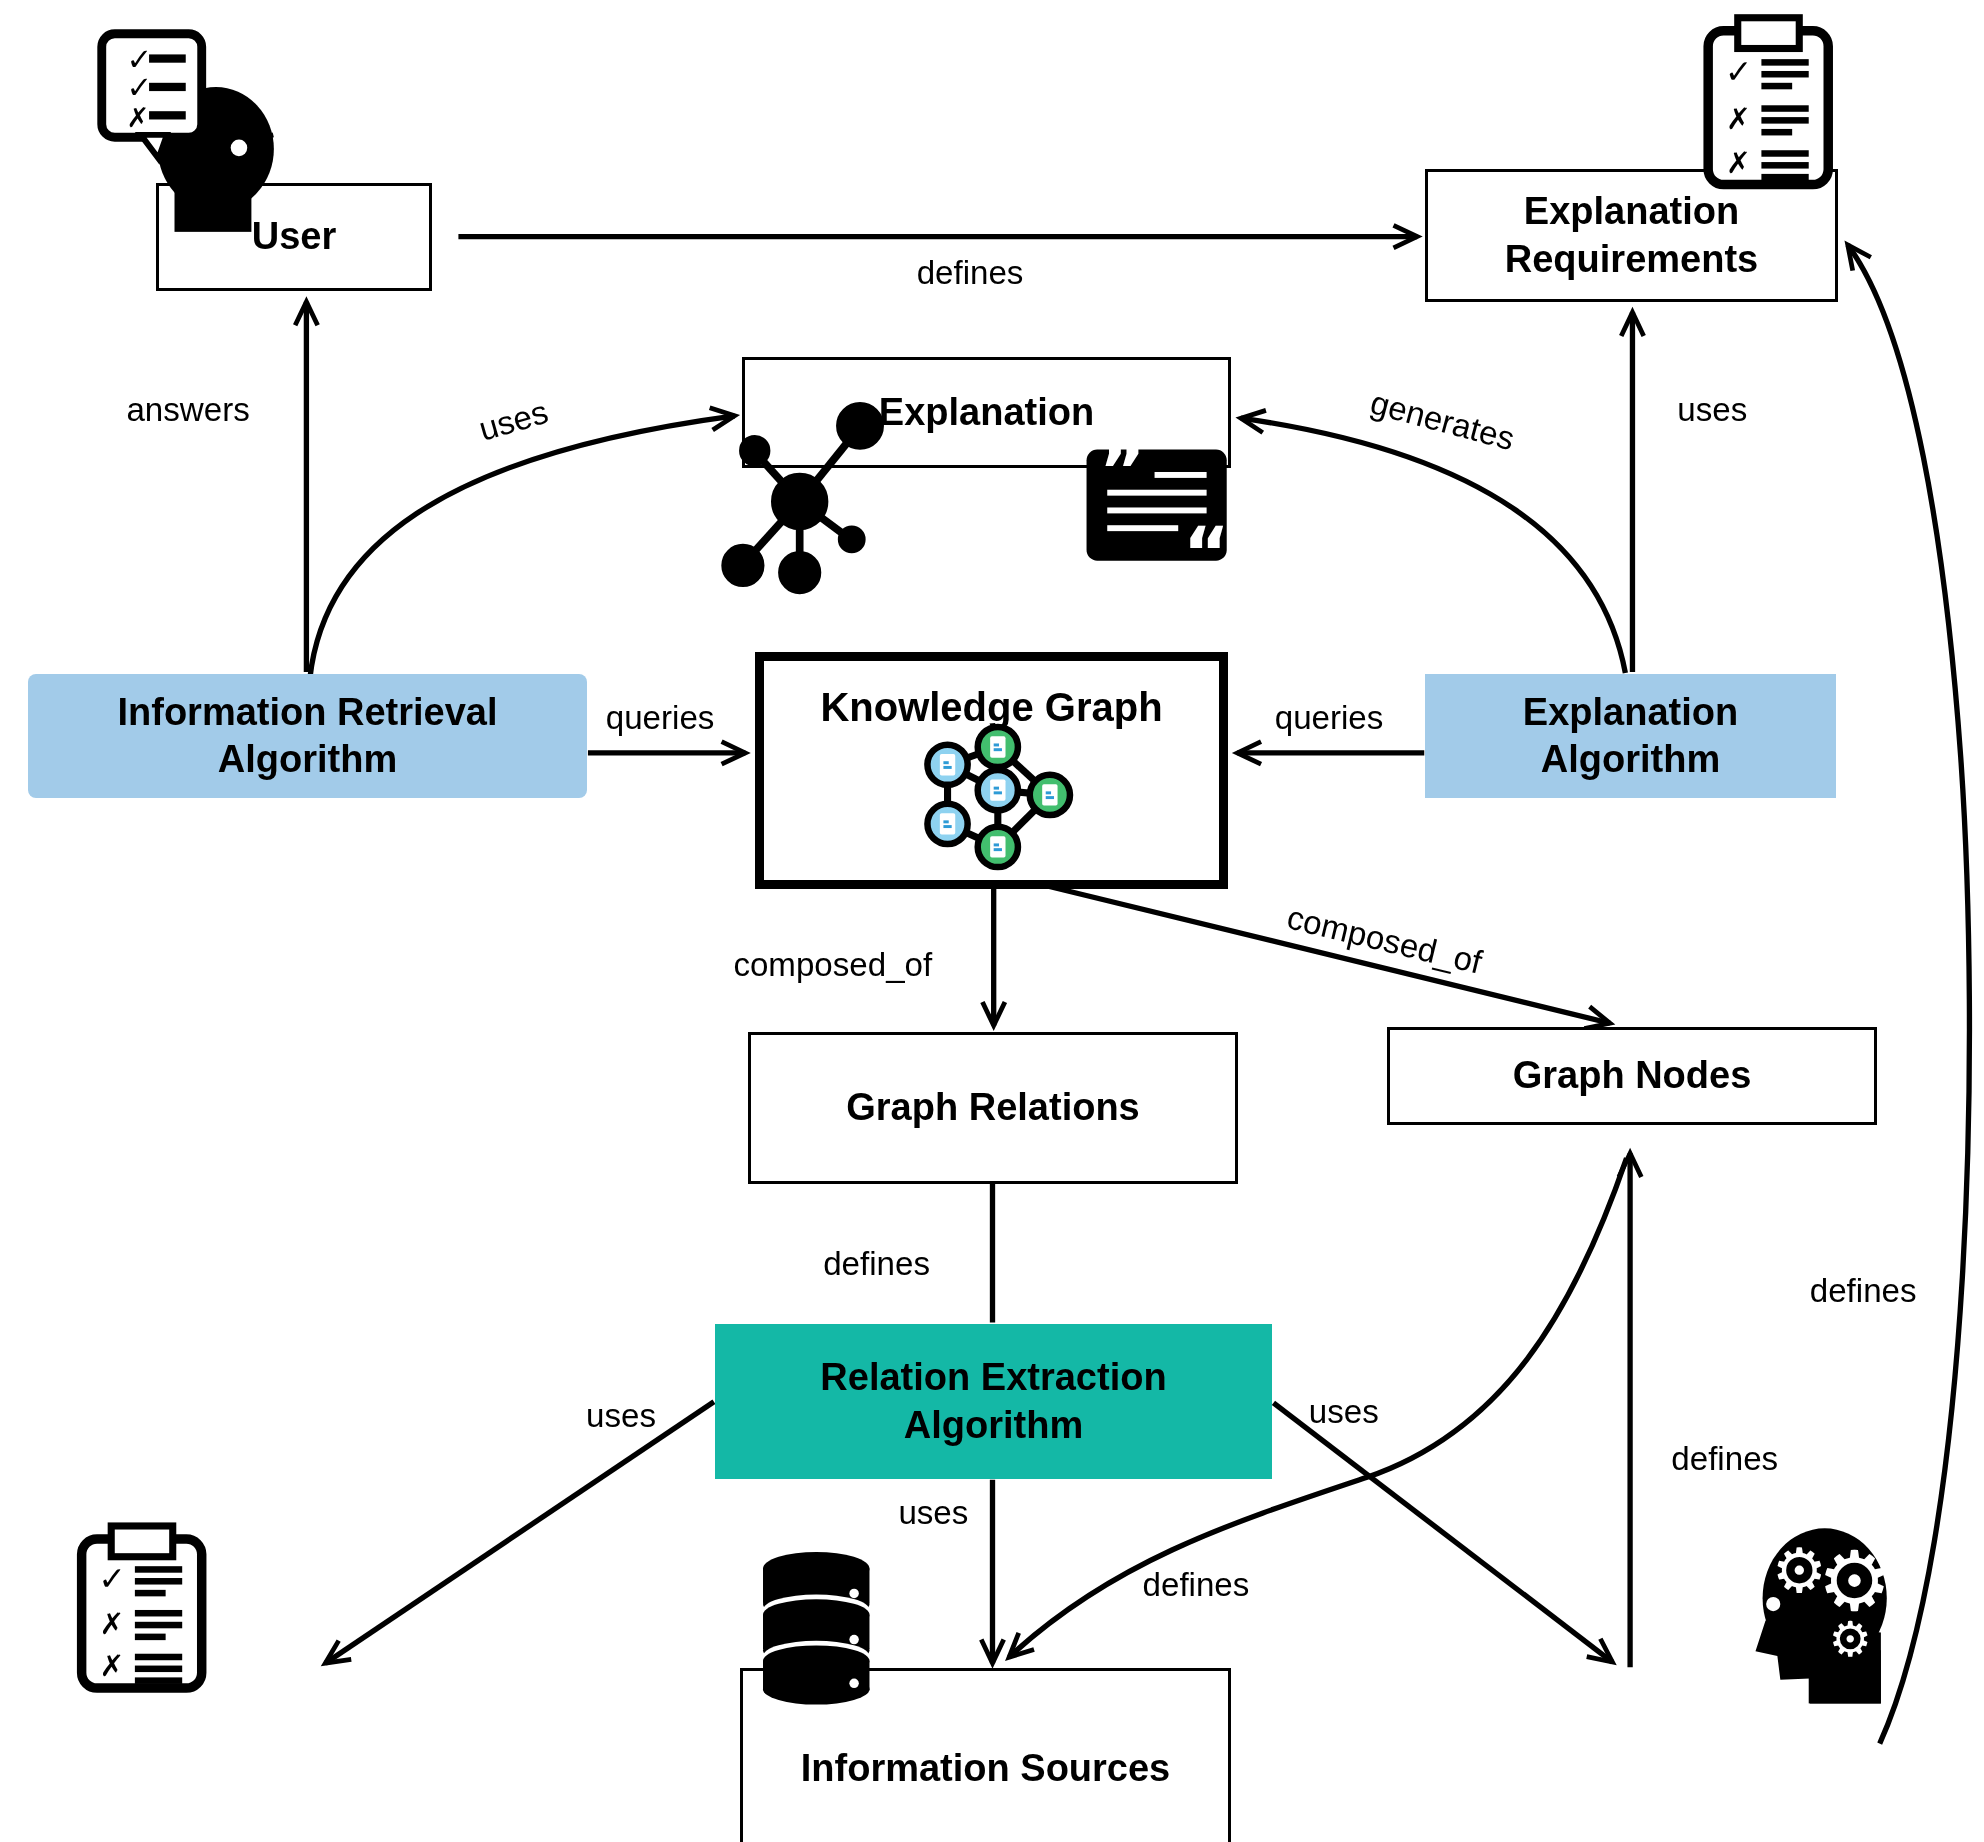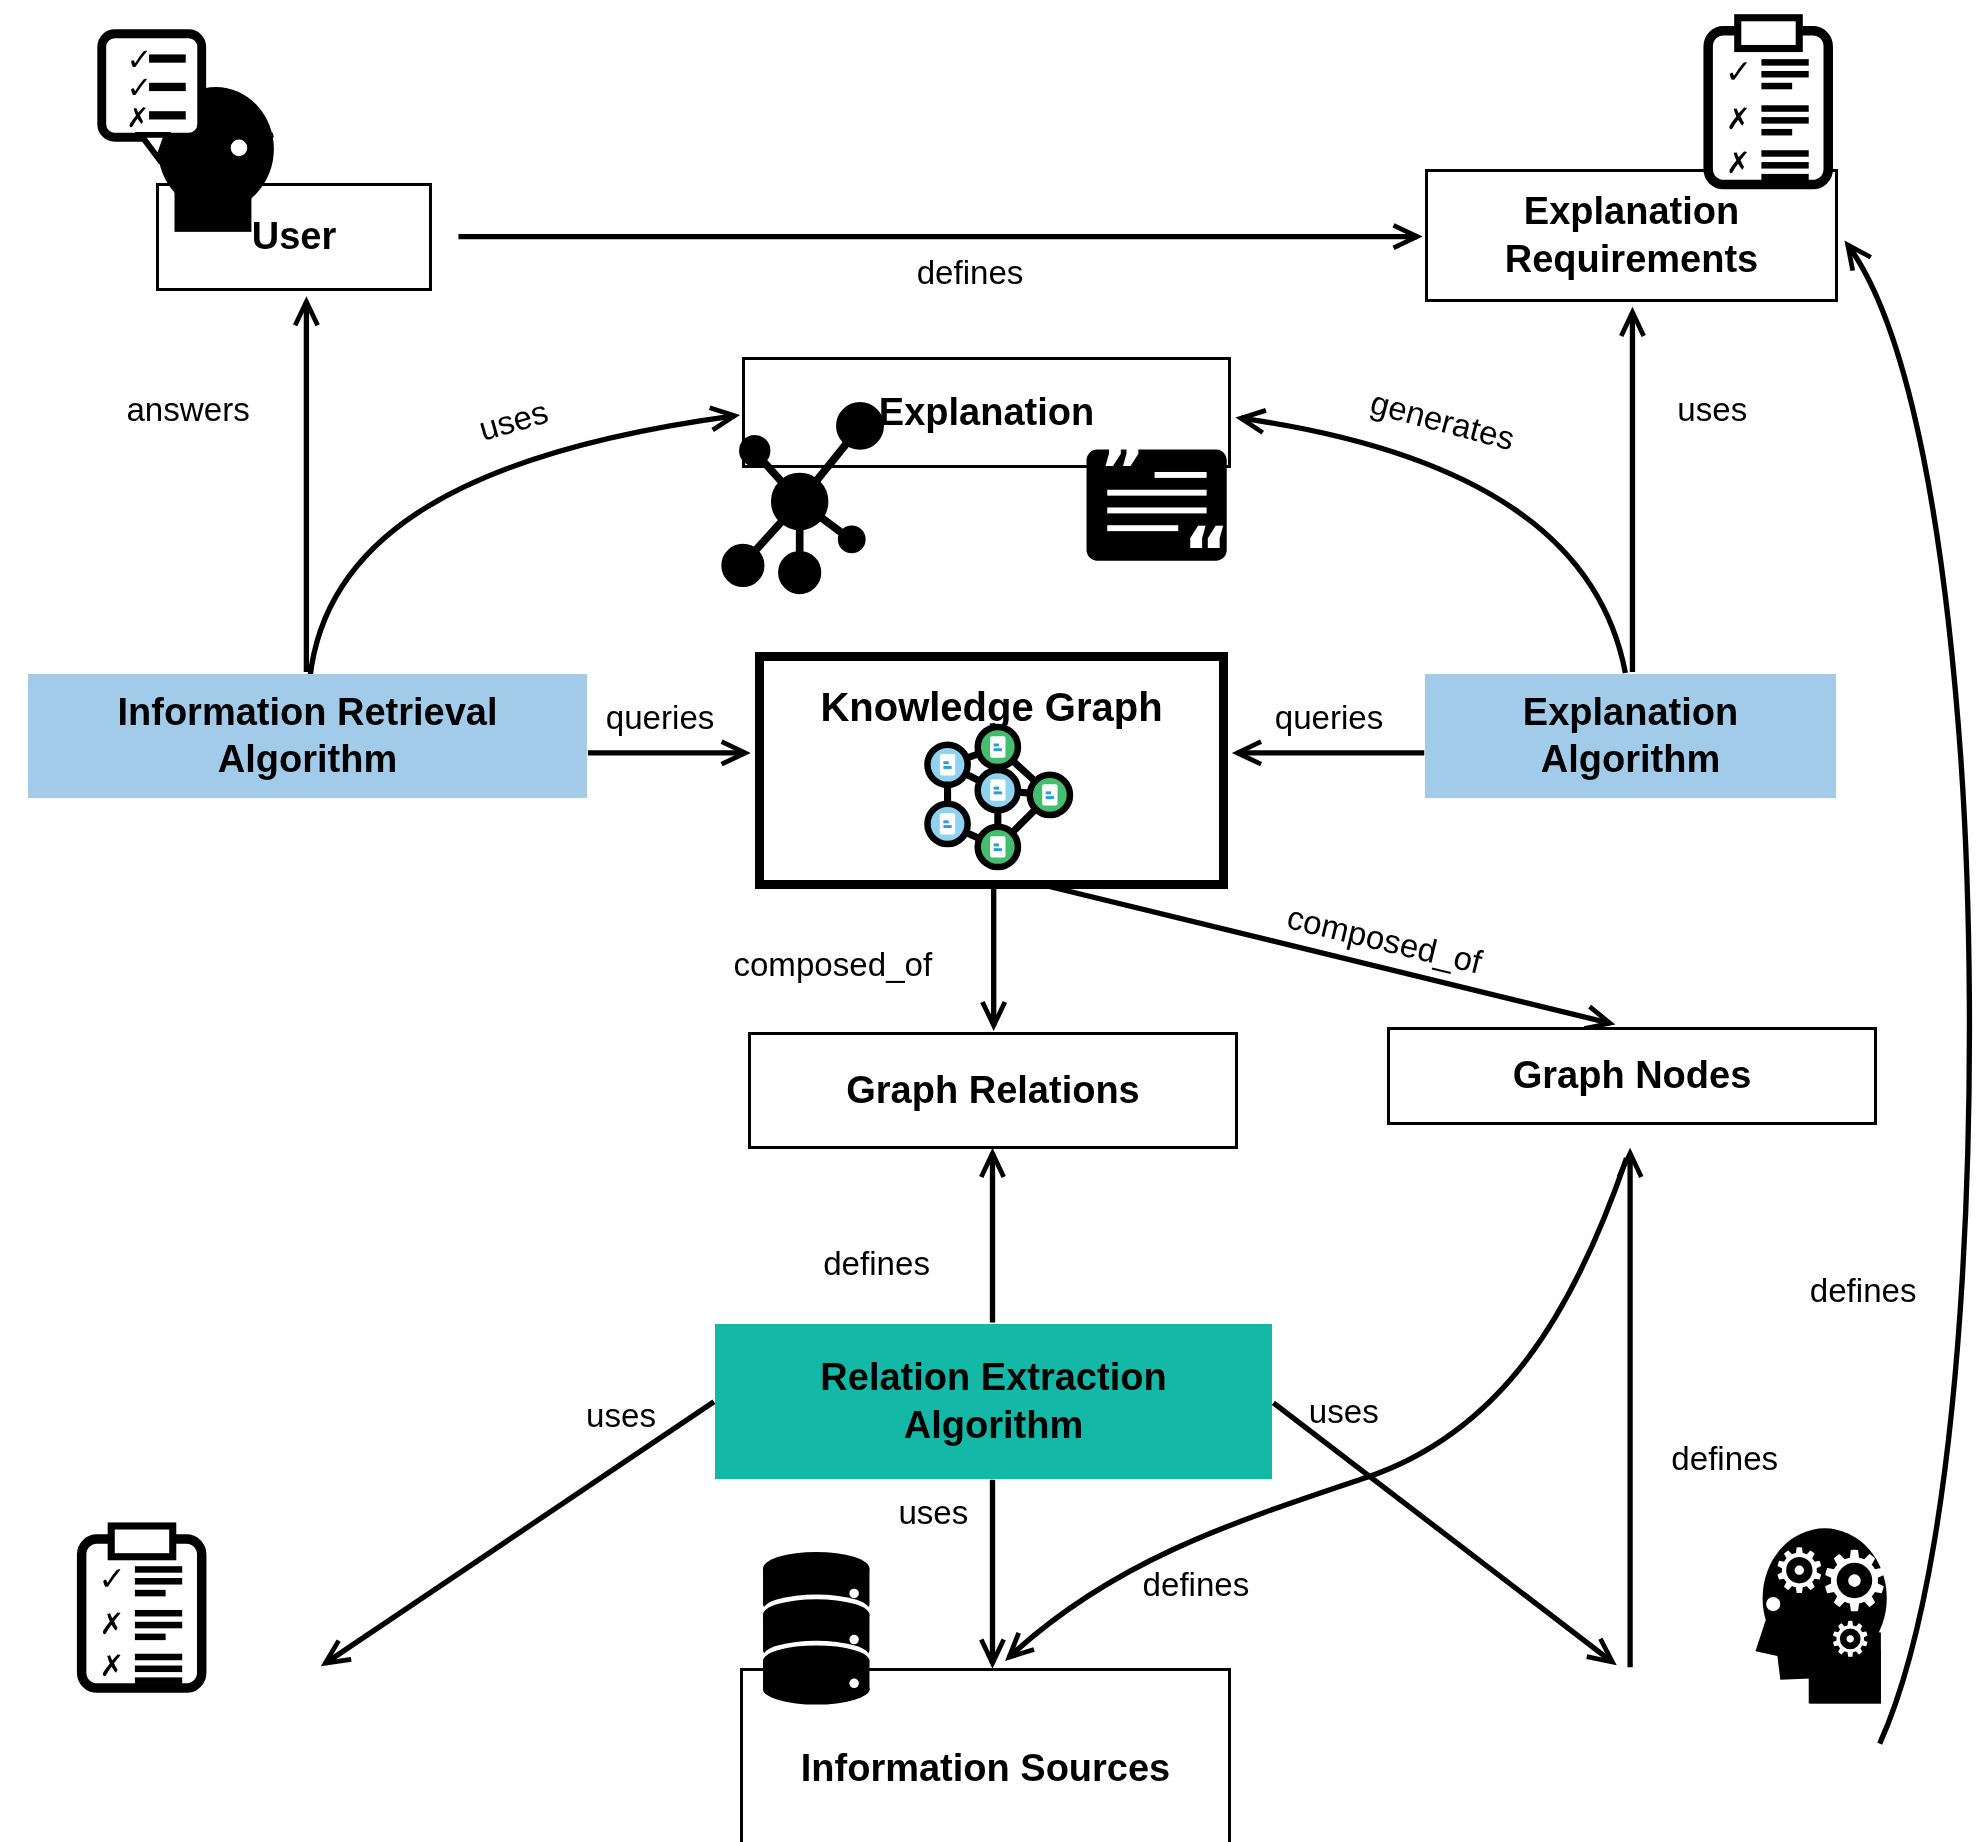--- a/index.html
+++ b/index.html
@@ -111,31 +111,31 @@
   </div>
 
   <div class="box" style="left:742px;top:357px;width:489px;height:111px;">
     <span>Explanation</span>
   </div>
 
   <div class="box thick kg" style="left:755px;top:652px;width:473px;height:237px;">
     <span>Knowledge Graph</span>
   </div>
 
-  <div class="box algo" style="left: 28px; top: 674px; width: 559px; height: 124px; background-color: rgb(162, 203, 233);">
+  <div class="box algo" style="left: 28px; top: 674px; width: 559px; height: 124px; background-color: rgb(162, 203, 233); border-radius: 8px;">
     <span>Information Retrieval</span>
     <span>Algorithm</span>
   </div>
 
   <div class="box algo" style="left: 1425px; top: 674px; width: 411px; height: 124px; background-color: rgb(162, 203, 233);">
     <span>Explanation</span>
     <span>Algorithm</span>
   </div>
 
-  <div class="box" style="left:748px;top:1032px;width:490px;height:117px;">
+  <div class="box" style="left:748px;top:1032px;width:490px;height:152px;">
     <span>Graph Relations</span>
   </div>
 
   <div class="box" style="left:1387px;top:1027px;width:490px;height:98px;">
     <span>Graph Nodes</span>
   </div>
 
   <div class="box algo" style="left: 715px; top: 1324px; width: 557px; height: 155px; background-color: #14b8a6;">
     <span>Relation Extraction</span>
     <span>Algorithm</span>

